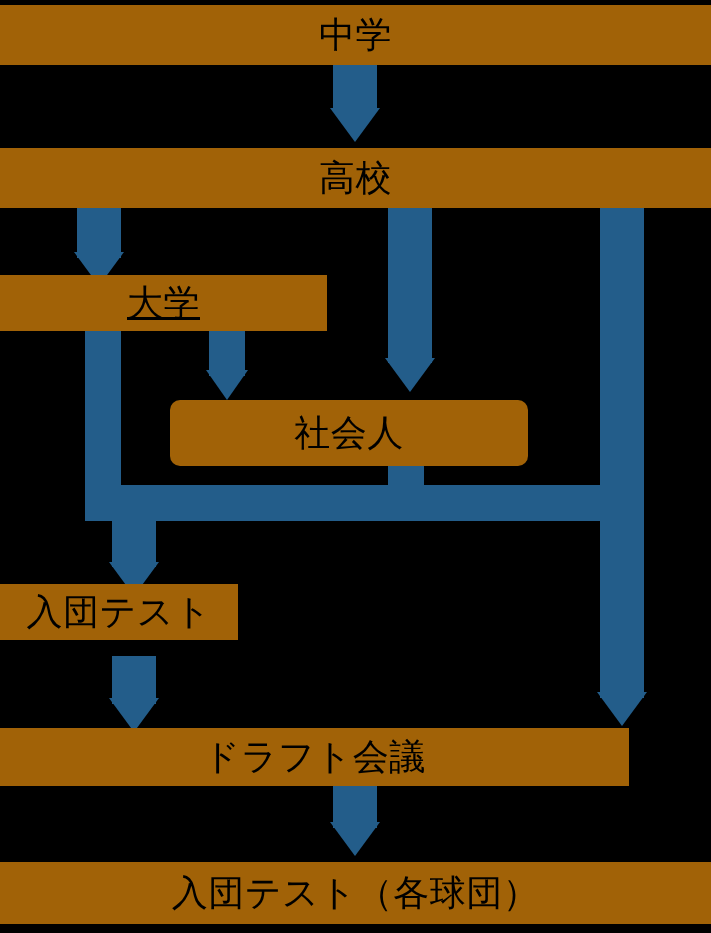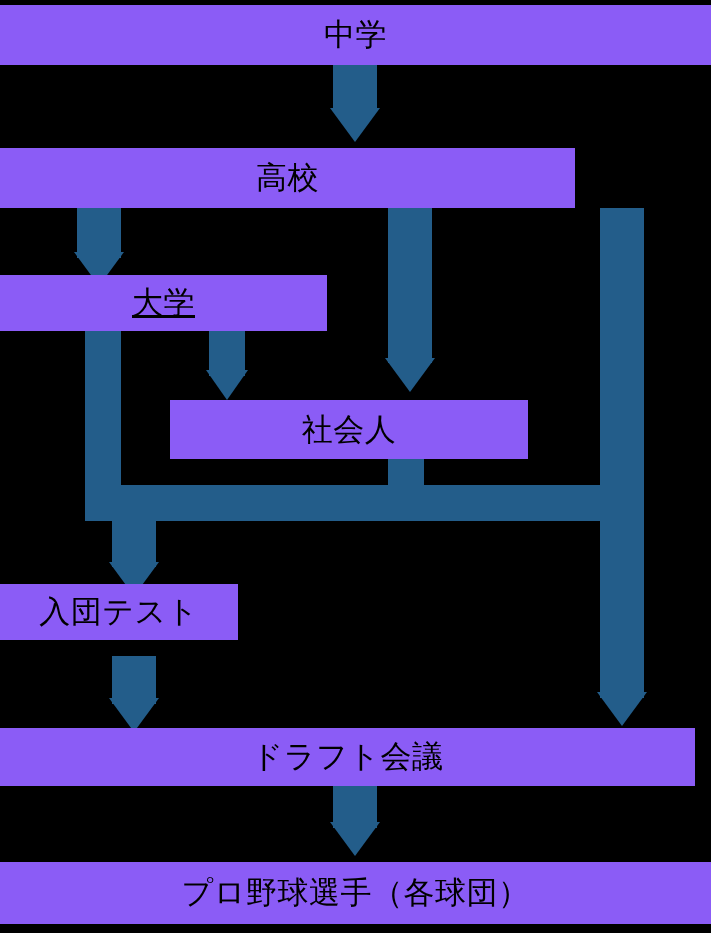--- a/index.html
+++ b/index.html
@@ -10,26 +10,26 @@
   #stage {
     position: relative;
     width: 711px;
     height: 933px;
     background: #000000;
     overflow: hidden;
     font-family: "Liberation Sans", sans-serif;
   }
   .node {
     position: absolute;
-    background: #8b5cf6;
+    background: #a16207;
     color: #000000;
     display: flex;
     align-items: center;
     justify-content: center;
-    font-size: 31px;
+    font-size: 36px;
     letter-spacing: 0.5px;
     box-sizing: border-box;
     z-index: 3;
   }
   .shaft {
     position: absolute;
     background: #235d8a;
     z-index: 2;
   }
   .head-down {
@@ -47,21 +47,21 @@
 
 <div id="stage">
 
   <div class="node" style="left:0px; top:5px; width:711px; height:60px;">
     <span>中学</span>
   </div>
 
   <div class="shaft" style="left:333px; top:65px; width:44px; height:45px;"></div>
   <div class="head-down" style="left:330px; top:108px;"></div>
 
-  <div class="node" style="left:0px; top:148px; width:575px; height:60px;">
+  <div class="node" style="left:0px; top:148px; width:711px; height:60px;">
     <span>高校</span>
   </div>
 
   <div class="shaft" style="left:77px; top:208px; width:44px; height:50px;"></div>
   <div class="head-down" style="left:74px; top:252px;"></div>
 
   <div class="shaft" style="left:388px; top:208px; width:44px; height:155px;"></div>
   <div class="head-down" style="left:385px; top:358px;"></div>
 
   <div class="shaft" style="left:600px; top:208px; width:44px; height:490px;"></div>
@@ -69,44 +69,44 @@
 
   <div class="node" style="left:0px; top:275px; width:327px; height:56px;text-decoration:underline;">
     <span>大学</span>
   </div>
 
   <div class="shaft" style="left:209px; top:331px; width:36px; height:45px;"></div>
   <div class="head-down" style="left:206px; top:370px; border-left-width:21px; border-right-width:21px; border-top-width:30px;"></div>
 
   <div class="shaft" style="left:85px; top:331px; width:36px; height:190px;"></div>
 
-  <div class="node" style="left:170px; top:400px; width:358px; height:59px;">
+  <div class="node" style="left:170px; top:400px; width:358px; height:66px;border-radius:10px;">
     <span>社会人</span>
   </div>
 
   <div class="shaft" style="left:388px; top:457px; width:36px; height:64px;"></div>
 
   <div class="shaft" style="left:85px; top:485px; width:559px; height:36px;"></div>
 
   <div class="shaft" style="left:600px; top:457px; width:44px; height:64px;"></div>
 
   <div class="shaft" style="left:112px; top:521px; width:44px; height:46px;"></div>
   <div class="head-down" style="left:109px; top:562px;"></div>
 
   <div class="node" style="left:0px; top:584px; width:238px; height:56px;">
     <span>入団テスト</span>
   </div>
 
   <div class="shaft" style="left:112px; top:656px; width:44px; height:48px;"></div>
   <div class="head-down" style="left:109px; top:698px;"></div>
 
-  <div class="node" style="left:0px; top:728px; width:695px; height:58px;">
+  <div class="node" style="left:0px; top:728px; width:629px; height:58px;">
     <span>ドラフト会議</span>
   </div>
 
   <div class="shaft" style="left:333px; top:786px; width:44px; height:42px;"></div>
   <div class="head-down" style="left:330px; top:822px;"></div>
 
   <div class="node" style="left:0px; top:862px; width:711px; height:62px;">
-    <span>プロ野球選手（各球団）</span>
+    <span>入団テスト（各球団）</span>
   </div>
 
 </div>
 
 </body></html>

